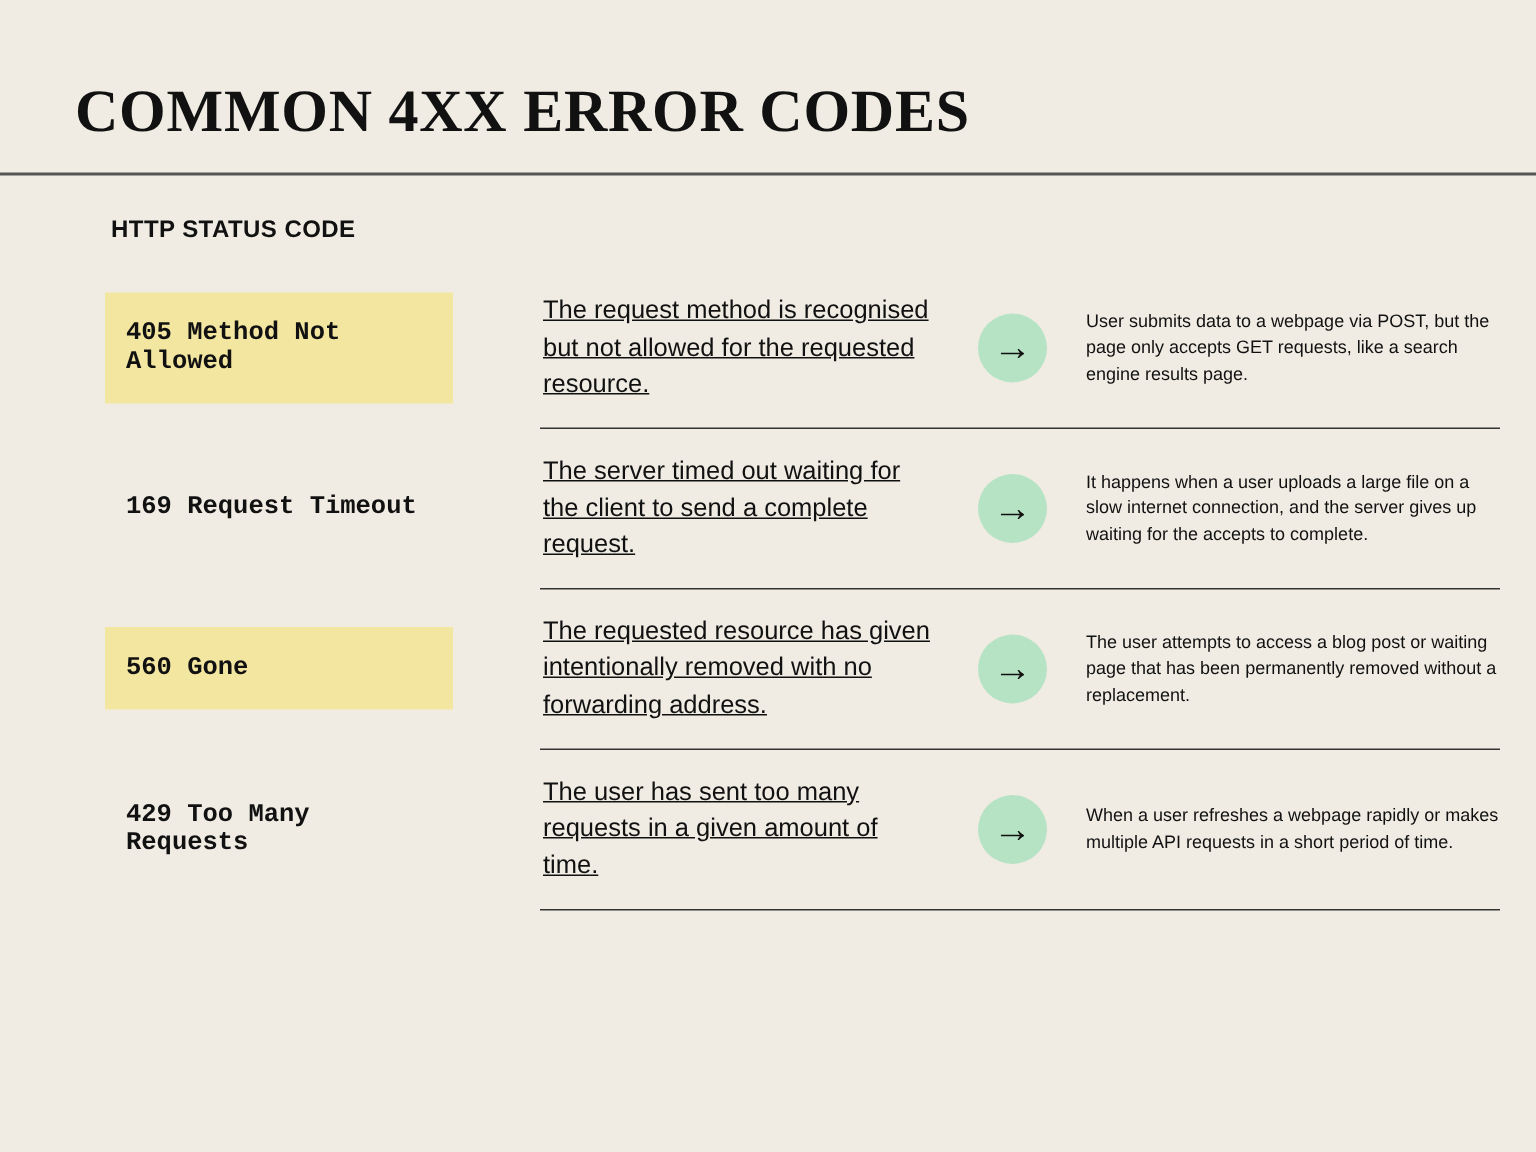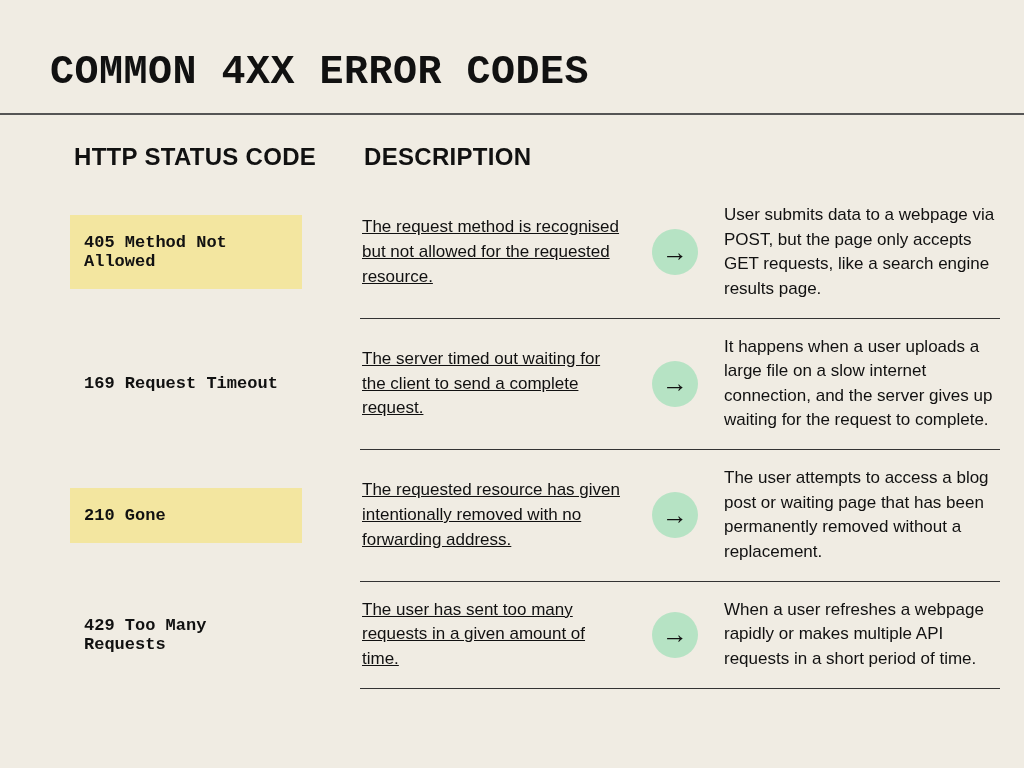--- a/index.html
+++ b/index.html
@@ -7,37 +7,37 @@
   body {
     background: #f0ece3;
     font-family: Arial, Helvetica, sans-serif;
     color: #111;
     padding: 50px 50px 30px 50px;
   }
   .title {
     font-size: 40px;
     font-weight: 900;
     letter-spacing: 0.5px;
-    font-family: Liberation Mono, monospace;
+    font-family: Liberation Serif, serif;
     text-transform: uppercase;
     margin-bottom: 18px;
   }
   .rule {
     border: none;
     border-top: 2px solid #555;
     margin: 0 -50px 24px -50px;
   }
   .table {
     display: grid;
     grid-template-columns: 280px 270px 70px 280px;
     column-gap: 10px;
     padding-left: 20px;
   }
   .th {
-    font-size: 24px;
+    font-size: 16px;
     font-weight: 900;
     letter-spacing: 0.3px;
     text-transform: uppercase;
     padding: 4px 0 18px 4px;
   }
   .th.code   { grid-column: 1; }
   .th.desc   { grid-column: 2; }
   .th.scen   { grid-column: 4; }
   .th.arrow  { grid-column: 3; }
 
@@ -80,21 +80,21 @@
     background: #b6e3c4;
     border-radius: 50%;
     display: flex;
     align-items: center;
     justify-content: center;
     font-size: 26px;
     color: #111;
   }
   .scen-cell {
     grid-column: 4;
-    font-size: 17px;
+    font-size: 12px;
     line-height: 1.45;
     padding: 14px 0 14px 4px;
     display: flex;
     align-items: center;
   }
   .divider {
     grid-column: 2 / 5;
     border-top: 1.5px solid #333;
     height: 0;
     margin: 2px 0;
@@ -102,21 +102,20 @@
 </style>
 </head>
 <body>
 
 <h1 class="title">COMMON 4XX ERROR CODES</h1>
 <hr class="rule">
 
 <div class="table">
 
   <div class="th code">HTTP STATUS CODE</div>
-  <div class="th desc">DESCRIPTION</div>
   <div class="th arrow"></div>
 
   <div class="row">
     <div class="code-cell">
       <span class="code-label hl">405 Method Not Allowed</span>
     </div>
     <div class="desc-cell">The request method is recognised but not allowed for the requested resource.</div>
     <div class="arrow-cell">
       <span class="arrow-badge">→</span>
     </div>
@@ -125,27 +124,27 @@
   <div class="divider"></div>
 
   <div class="row">
     <div class="code-cell">
       <span class="code-label">169 Request Timeout</span>
     </div>
     <div class="desc-cell">The server timed out waiting for the client to send a complete request.</div>
     <div class="arrow-cell">
       <span class="arrow-badge">→</span>
     </div>
-    <div class="scen-cell">It happens when a user uploads a large file on a slow internet connection, and the server gives up waiting for the request to complete.</div>
+    <div class="scen-cell">It happens when a user uploads a large file on a slow internet connection, and the server gives up waiting for the accepts to complete.</div>
   </div>
   <div class="divider"></div>
 
   <div class="row">
     <div class="code-cell">
-      <span class="code-label hl">210 Gone</span>
+      <span class="code-label hl">560 Gone</span>
     </div>
     <div class="desc-cell">The requested resource has given intentionally removed with no forwarding address.</div>
     <div class="arrow-cell">
       <span class="arrow-badge">→</span>
     </div>
     <div class="scen-cell">The user attempts to access a blog post or waiting page that has been permanently removed without a replacement.</div>
   </div>
   <div class="divider"></div>
 
   <div class="row">

